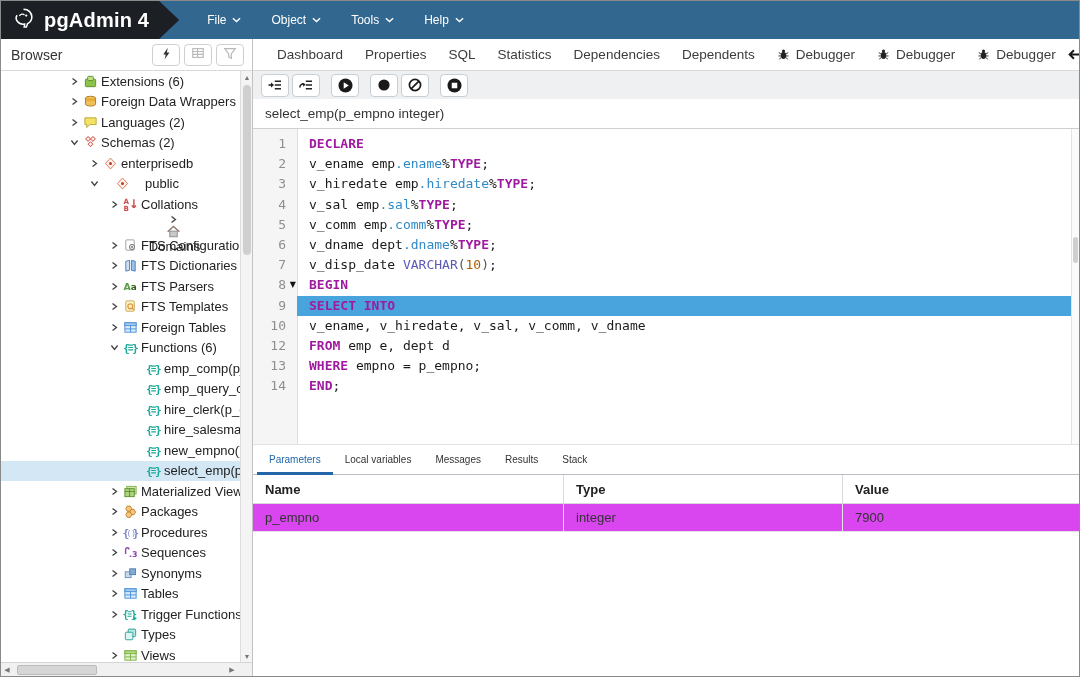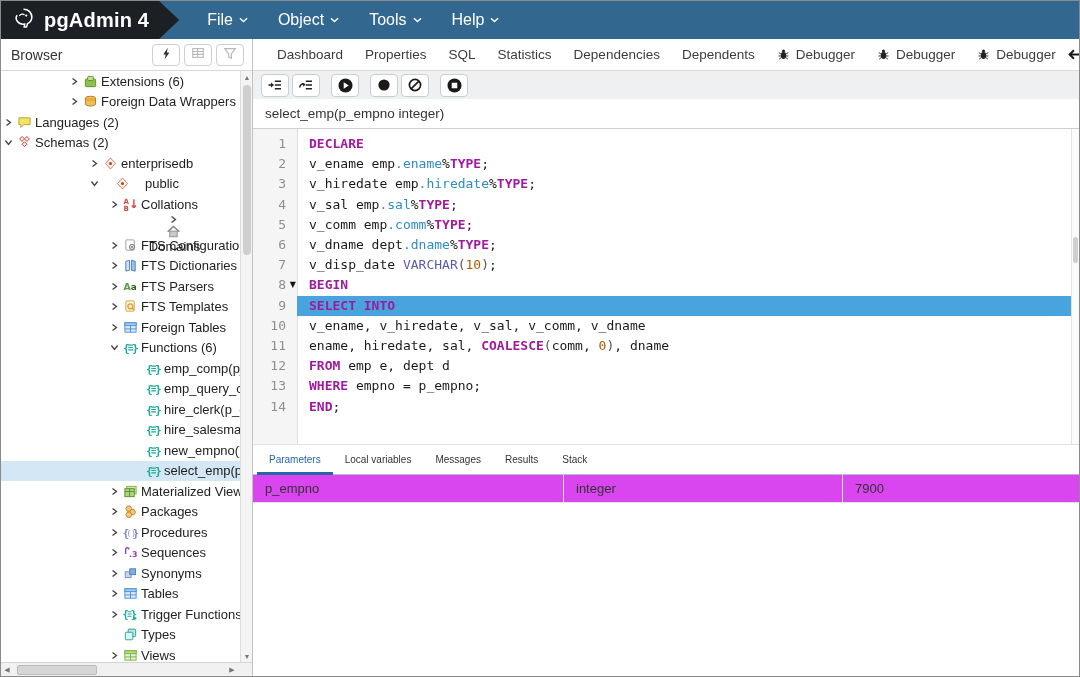--- a/index.html
+++ b/index.html
@@ -5,21 +5,21 @@
   * { margin:0; padding:0; box-sizing:border-box; }
   html,body { width:1080px; height:677px; font-family:"Liberation Sans", sans-serif; background:#fff; overflow:hidden; }
   .window { width:1080px; height:677px; border:1px solid #8a8a8a; display:flex; flex-direction:column; background:#fff; }
 
   
   .topbar { height:38px; background:#326790; display:flex; align-items:stretch; flex:0 0 auto; }
   .logo-block { background:#1c1f23; color:#fff; display:flex; align-items:center; padding:0 30px 0 10px; gap:8px;
                 clip-path:polygon(0 0, calc(100% - 20px) 0, 100% 50%, calc(100% - 20px) 100%, 0 100%); }
   .logo-title { font-size:20px; font-weight:bold; letter-spacing:.2px; }
   .menus { display:flex; align-items:center; gap:30px; padding-left:28px; }
-  .menu-item { color:#fff; font-size:16px; display:flex; align-items:center; gap:6px; cursor:pointer; }
+  .menu-item { color:#fff; font-size:12px; display:flex; align-items:center; gap:6px; cursor:pointer; }
   .menu-item svg { display:block; }
 
   
   .app-body { flex:1; display:flex; min-height:0; }
 
   
   .left-panel { width:252px; flex:0 0 auto; display:flex; flex-direction:column; border-right:1px solid #c2c2c2; }
   .panel-header { height:32px; flex:0 0 auto; display:flex; align-items:center; justify-content:space-between;
                   padding:0 8px 0 10px; border-bottom:1px solid #d8d8d8; }
   .panel-title { font-size:14px; color:#333; }
@@ -192,34 +192,34 @@
               </span>
               <span class="tw-icon">
                 <svg viewBox="0 0 16 16" width="15" height="15">
                   <ellipse cx="8" cy="4.4" rx="5.4" ry="2" fill="#f0c05a" stroke="#ad7d2c"></ellipse>
                   <path d="M2.6 4.4v3.2c0 1.1 2.4 2 5.4 2s5.4-.9 5.4-2V4.4" fill="#e8ab3a" stroke="#ad7d2c"></path>
                   <path d="M2.6 7.6v3.2c0 1.1 2.4 2 5.4 2s5.4-.9 5.4-2V7.6" fill="#f0c05a" stroke="#ad7d2c"></path>
                 </svg>
               </span>
               <span class="tw-label">Foreign Data Wrappers (2</span>
             </div>
-            <div class="tree-row" style=" text-align: center;">
+            <div class="tree-row" style="padding-left: 66px; text-align: center;">
               <span class="tw-chev">
                 <svg viewBox="0 0 16 16" width="9" height="9">
                   <path d="M4.5 2.5l7 5.5-7 5.5" fill="none" stroke="#444" stroke-width="2.4"></path>
                 </svg>
               </span>
               <span class="tw-icon">
                 <svg viewBox="0 0 16 16" width="15" height="15">
                   <path d="M2 3h12v7.2H7.2L4 13.4v-3.2H2z" fill="#f3e263" stroke="#b8a33a"></path>
                 </svg>
               </span>
               <span class="tw-label">Languages (2)</span>
             </div>
-            <div class="tree-row" style=" align-items: center;">
+            <div class="tree-row" style="padding-left: 66px; align-items: center;">
               <span class="tw-chev">
                 <svg viewBox="0 0 16 16" width="9" height="9">
                   <path d="M2.5 4.5l5.5 7 5.5-7" fill="none" stroke="#444" stroke-width="2.4"></path>
                 </svg>
               </span>
               <span class="tw-icon">
                 <svg viewBox="0 0 16 16" width="15" height="15">
                   <g fill="#fdeeea" stroke="#c0392b">
                     <path d="M5.4 1.6l2.6 2.6-2.6 2.6-2.6-2.6z"></path>
                     <path d="M10.6 1.6l2.6 2.6-2.6 2.6L8 4.2z"></path>
@@ -742,24 +742,20 @@
             </div>
             <div class="code-line hl">
               <span class="ln">9</span>
               <span class="code-text"><span class="tok-k">SELECT INTO</span></span>
             </div>
             <div class="code-line">
               <span class="ln">10</span>
               <span class="code-text"><span class="tok-p">v_ename, v_hiredate, v_sal, v_comm, v_dname</span></span>
             </div>
             <div class="code-line">
-              <span class="ln">11</span>
-              <span class="code-text"><span class="tok-p">ename, hiredate, sal, </span><span class="tok-k">COALESCE</span><span class="tok-pun">(</span><span class="tok-p">comm, </span><span class="tok-num">0</span><span class="tok-pun">)</span><span class="tok-p">, dname</span></span>
-            </div>
-            <div class="code-line">
               <span class="ln">12</span>
               <span class="code-text"><span class="tok-k">FROM</span><span class="tok-p"> emp e, dept d</span></span>
             </div>
             <div class="code-line">
               <span class="ln">13</span>
               <span class="code-text"><span class="tok-k">WHERE</span><span class="tok-p"> empno = p_empno;</span></span>
             </div>
             <div class="code-line">
               <span class="ln">14</span>
               <span class="code-text"><span class="tok-k">END</span><span class="tok-p">;</span></span>
@@ -771,20 +767,25 @@
       </div>
 
       <div class="bottom-tabs">
           <div class="btab active">Parameters</div>
           <div class="btab">Local variables</div>
           <div class="btab">Messages</div>
           <div class="btab">Results</div>
           <div class="btab">Stack</div>
         </div>
 
+      <div class="var-table-header">
+          <div>Name</div>
+          <div>Type</div>
+          <div>Value</div>
+        </div>
       <div id="var-rows">
           <div class="var-row">
             <div>p_empno</div>
             <div>integer</div>
             <div>7900</div>
           </div>
         </div>
       <div class="bottom-filler"></div>
     </div>
 

